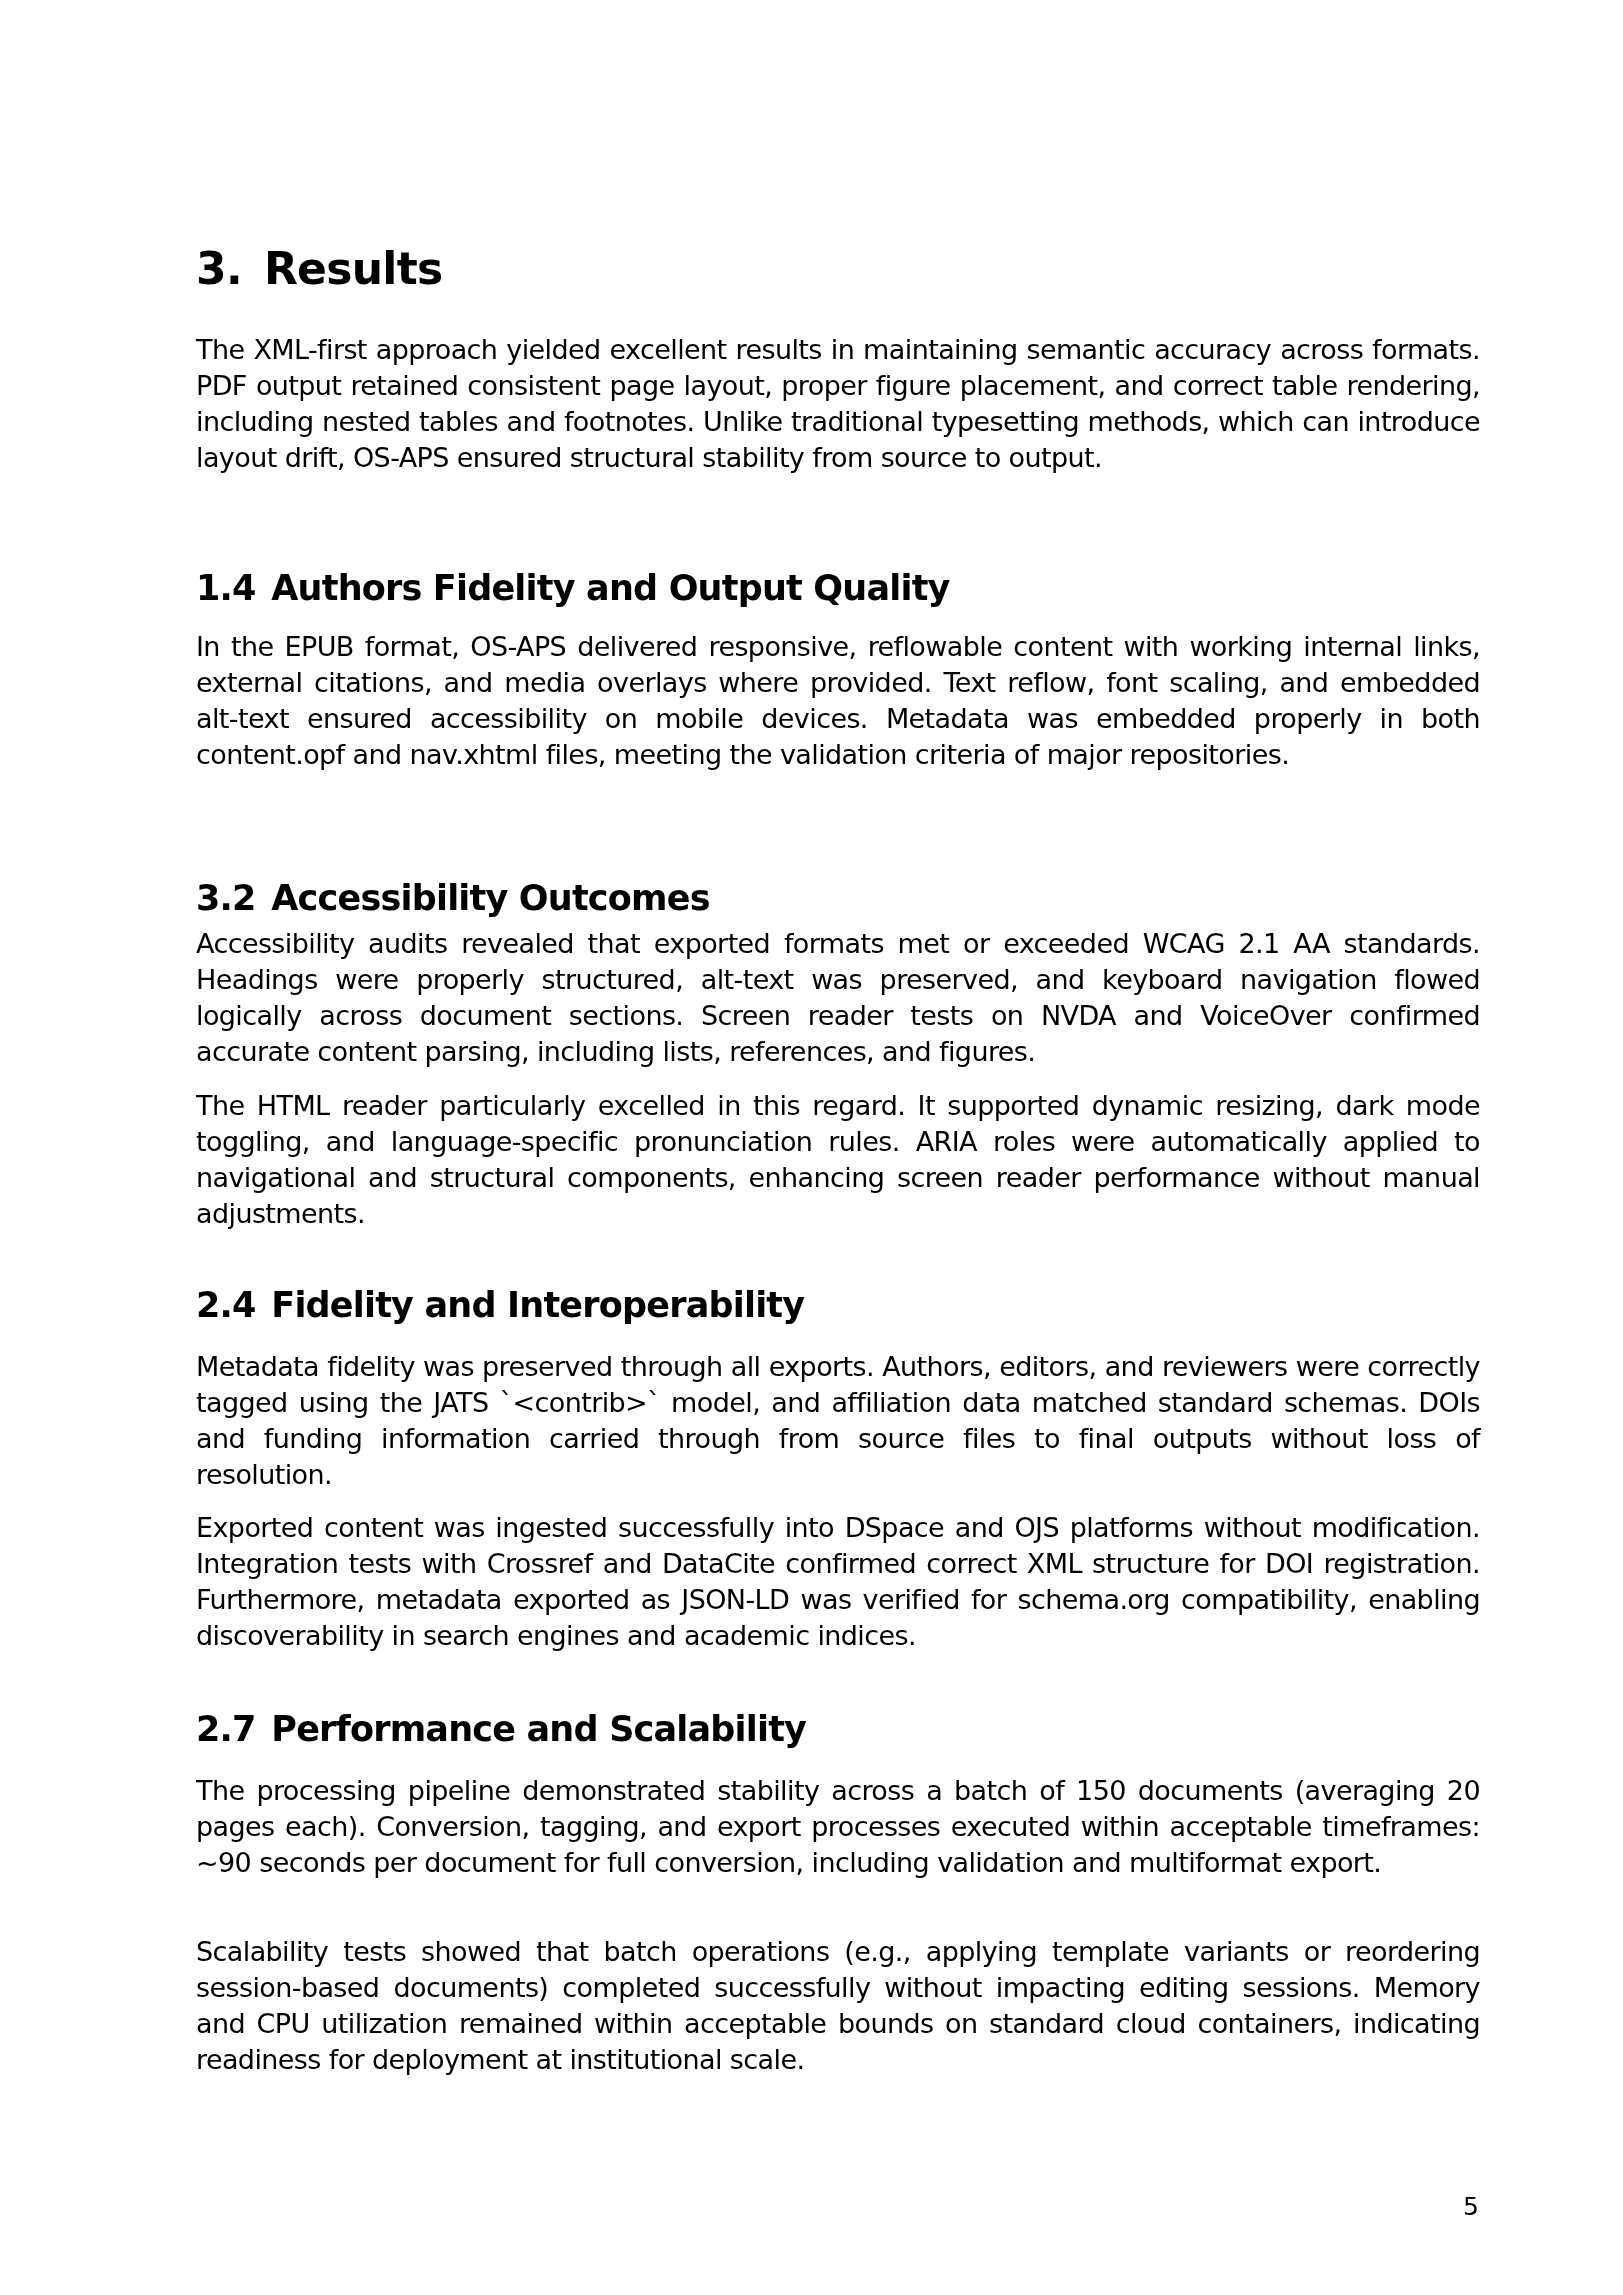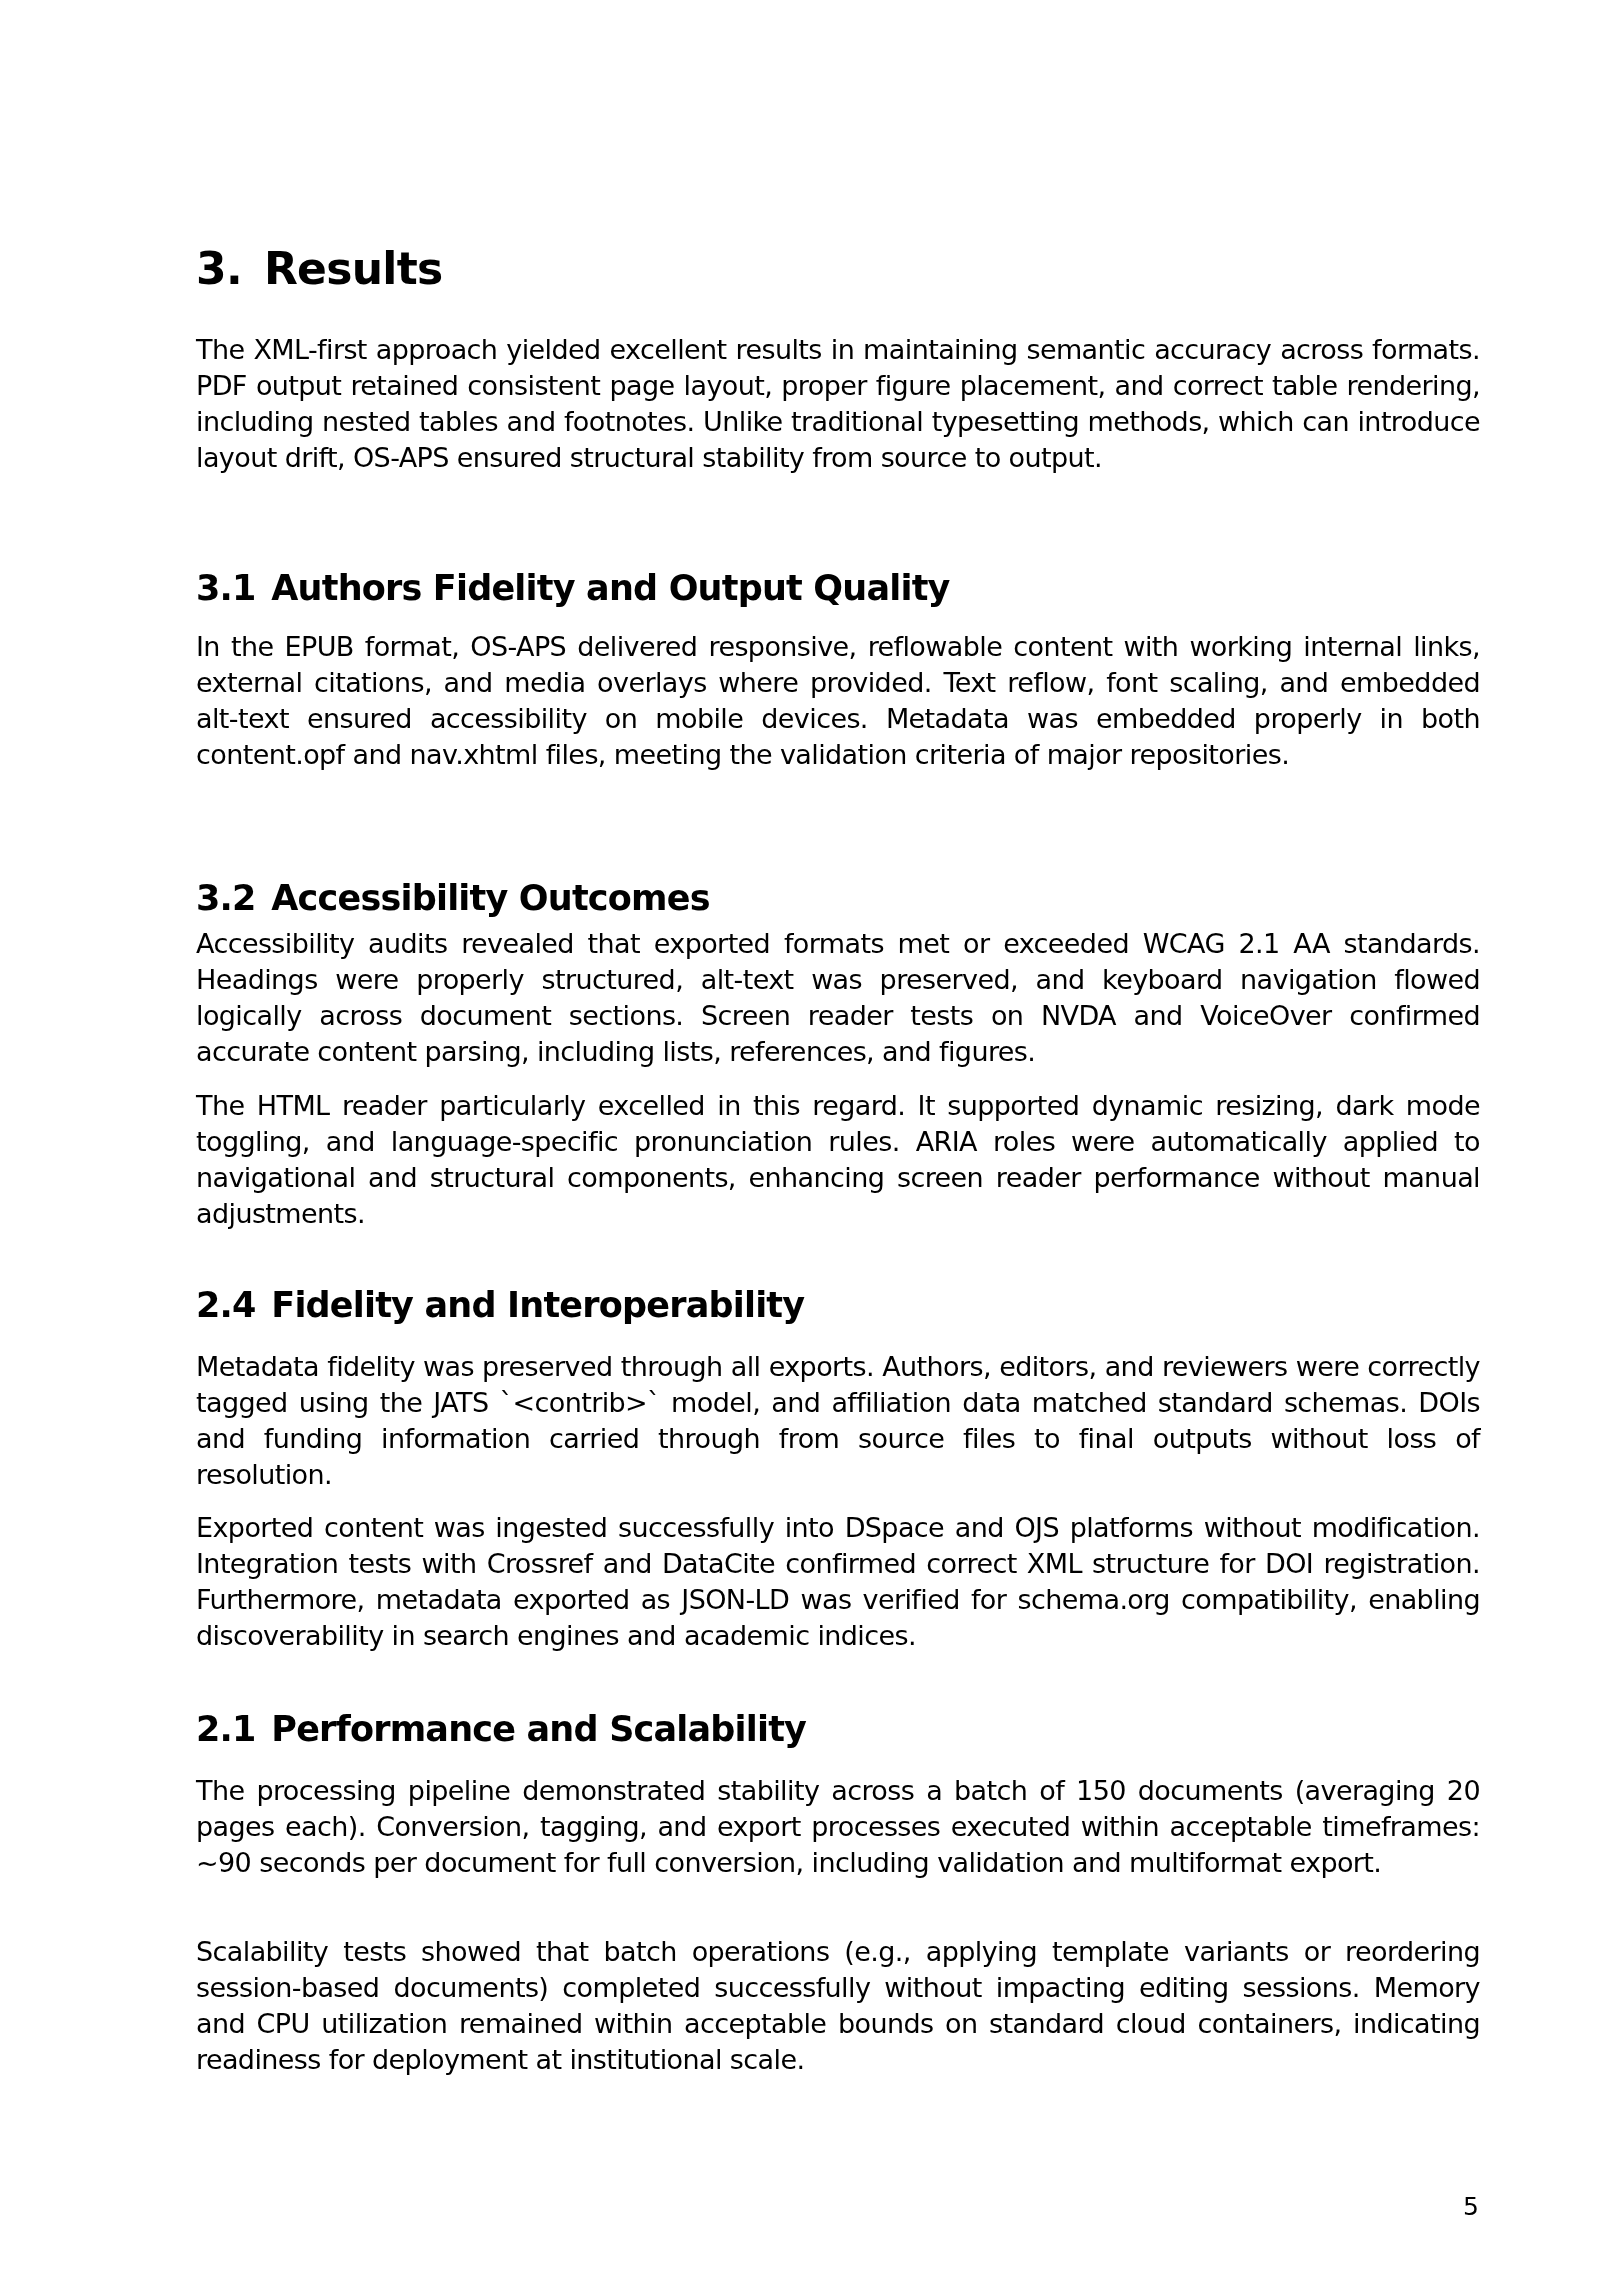--- a/index.html
+++ b/index.html
@@ -20,38 +20,38 @@
 <body>
 
 <div class="page">
 
   <h1>
     <span class="num">3.</span><span>Results</span>
   </h1>
   <p style="top:332px">The XML-first approach yielded excellent results in maintaining semantic accuracy across formats. PDF output retained consistent page layout, proper figure placement, and correct table rendering, including nested tables and footnotes. Unlike traditional typesetting methods, which can introduce layout drift, OS-APS ensured structural stability from source to output.</p>
 
   <h2 style="top:571px">
-    <span class="num">3.1</span><span>Authors Fidelity and Output Quality</span>
+    <span class="num">1.4</span><span>Authors Fidelity and Output Quality</span>
   </h2>
   <p style="top:629px">In the EPUB format, OS-APS delivered responsive, reflowable content with working internal links, external citations, and media overlays where provided. Text reflow, font scaling, and embedded alt-text ensured accessibility on mobile devices. Metadata was embedded properly in both content.opf and nav.xhtml files, meeting the validation criteria of major repositories.</p>
 
   <h2 style="top:881px">
     <span class="num">3.2</span><span>Accessibility Outcomes</span>
   </h2>
   <p style="top:926px">Accessibility audits revealed that exported formats met or exceeded WCAG 2.1 AA standards. Headings were properly structured, alt-text was preserved, and keyboard navigation flowed logically across document sections. Screen reader tests on NVDA and VoiceOver confirmed accurate content parsing, including lists, references, and figures.</p>
   <p style="top:1088px">The HTML reader particularly excelled in this regard. It supported dynamic resizing, dark mode toggling, and language-specific pronunciation rules. ARIA roles were automatically applied to navigational and structural components, enhancing screen reader performance without manual adjustments.</p>
 
   <h2 style="top:1288px">
     <span class="num">2.4</span><span>Fidelity and Interoperability</span>
   </h2>
   <p style="top:1349px">Metadata fidelity was preserved through all exports. Authors, editors, and reviewers were correctly tagged using the JATS `&lt;contrib&gt;` model, and affiliation data matched standard schemas. DOIs and funding information carried through from source files to final outputs without loss of resolution.</p>
   <p style="top:1510px">Exported content was ingested successfully into DSpace and OJS platforms without modification. Integration tests with Crossref and DataCite confirmed correct XML structure for DOI registration. Furthermore, metadata exported as JSON-LD was verified for schema.org compatibility, enabling discoverability in search engines and academic indices.</p>
 
   <h2 style="top:1712px">
-    <span class="num">2.1</span><span>Performance and Scalability</span>
+    <span class="num">2.7</span><span>Performance and Scalability</span>
   </h2>
   <p style="top:1773px">The processing pipeline demonstrated stability across a batch of 150 documents (averaging 20 pages each). Conversion, tagging, and export processes executed within acceptable timeframes: ~90 seconds per document for full conversion, including validation and multiformat export.</p>
   <p style="top:1934px">Scalability tests showed that batch operations (e.g., applying template variants or reordering session-based documents) completed successfully without impacting editing sessions. Memory and CPU utilization remained within acceptable bounds on standard cloud containers, indicating readiness for deployment at institutional scale.</p>
 
 </div>
 
 <div class="pagenum">5</div>
 
 
 </body></html>

